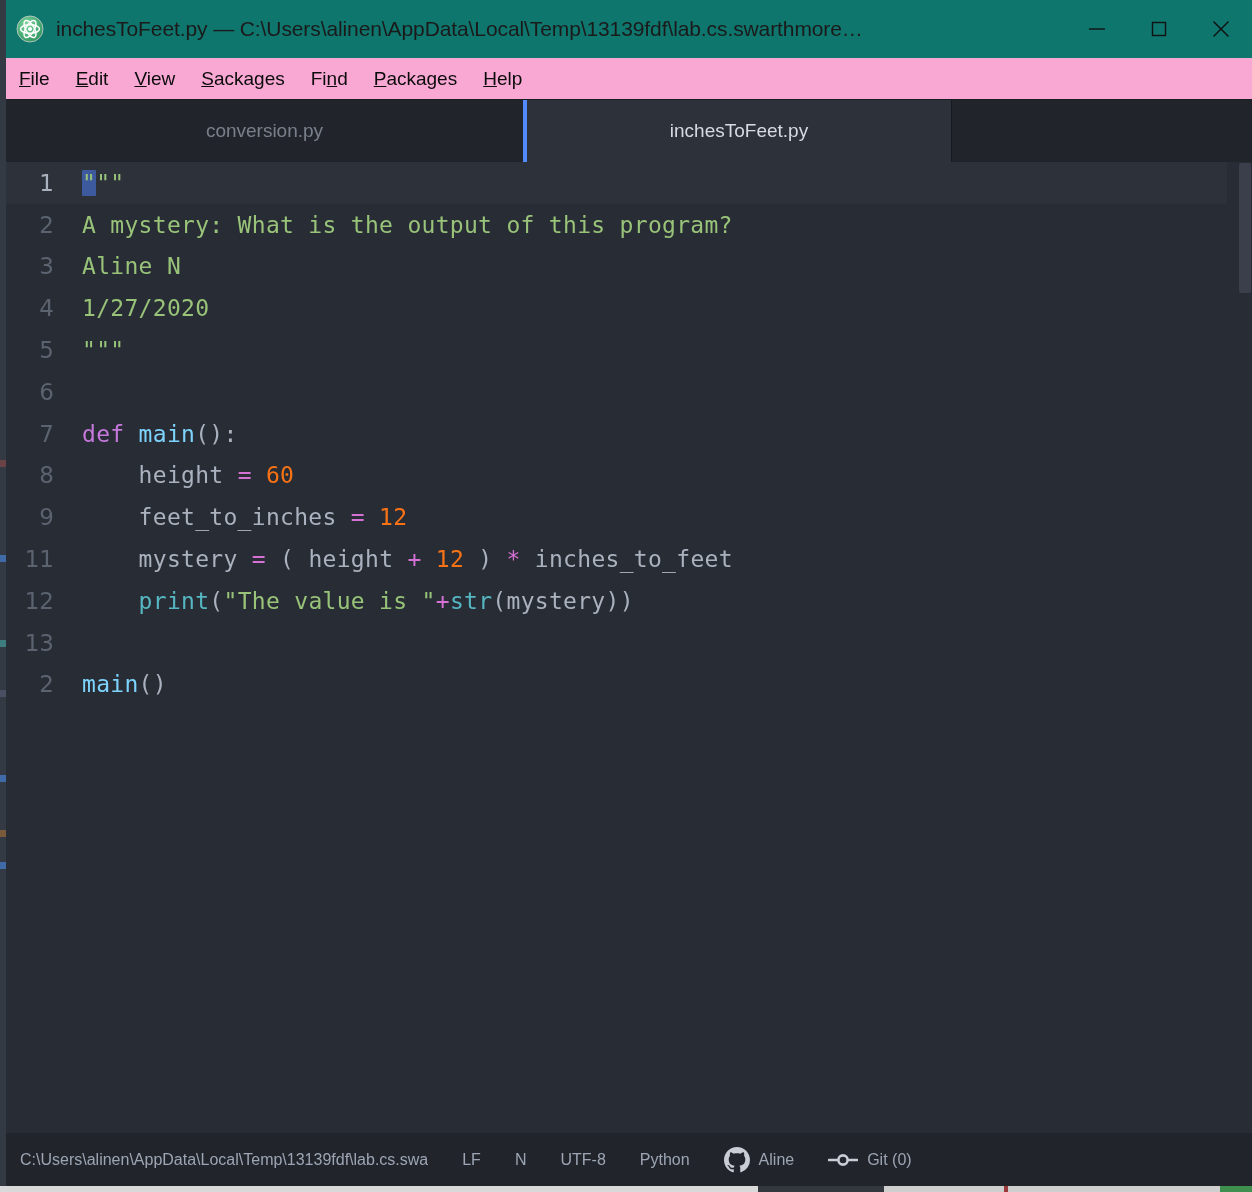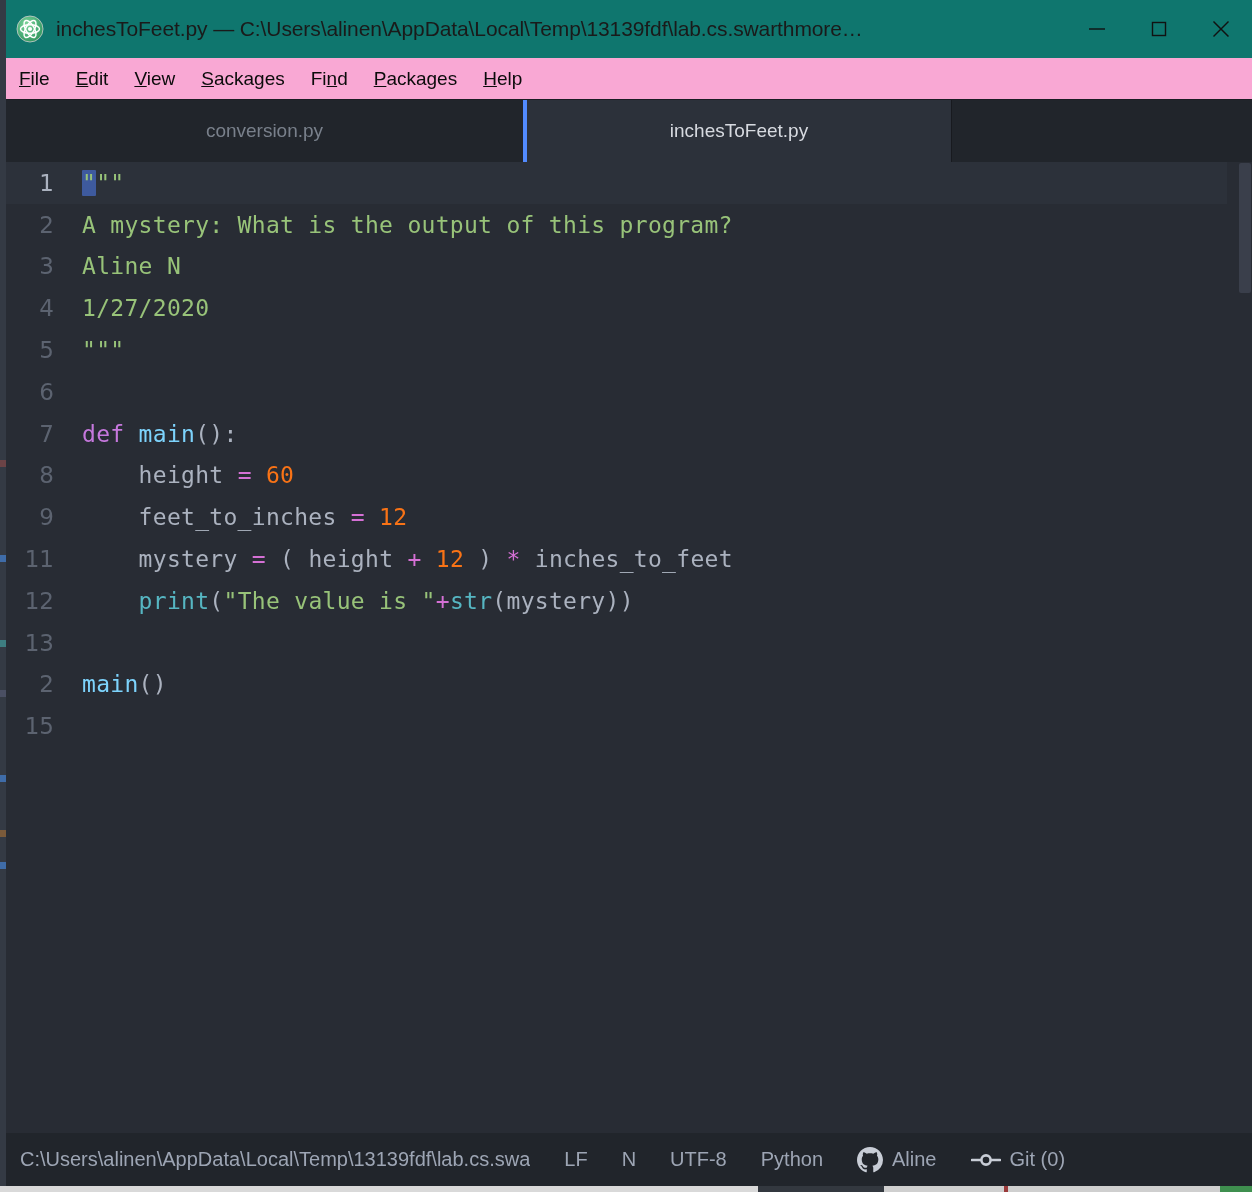--- a/index.html
+++ b/index.html
@@ -209,21 +209,21 @@
   }
 
   
   #statusbar {
     position: relative;
     height: 53px;
     background: #21252b;
     display: flex;
     align-items: center;
     color: #9da5b4;
-    font-size: 20px;
+    font-size: 16px;
     box-sizing: border-box;
   }
   #status-path {
     margin-left: 14px;
     max-width: 605px;
     overflow: hidden;
     white-space: nowrap;
     flex: 0 0 auto;
   }
   .status-item {
@@ -378,24 +378,20 @@
     <div class="code-line">
       <span class="gutter">13</span>
       <span class="code"></span>
     </div>
 
     <div class="code-line">
       <span class="gutter">2</span>
       <span class="code"><span class="t-fn">main</span><span class="t-punct">()</span></span>
     </div>
 
-    <div class="code-line">
-      <span class="gutter">15</span>
-      <span class="code"></span>
-    </div>
 
     <div id="scroll-track">
       <div id="scroll-thumb"></div>
     </div>
   </div>
 
   <div id="statusbar">
     <span id="status-path">C:\Users\alinen\AppData\Local\Temp\13139fdf\lab.cs.swa</span>
     <span class="status-item">
         <span>LF</span>

